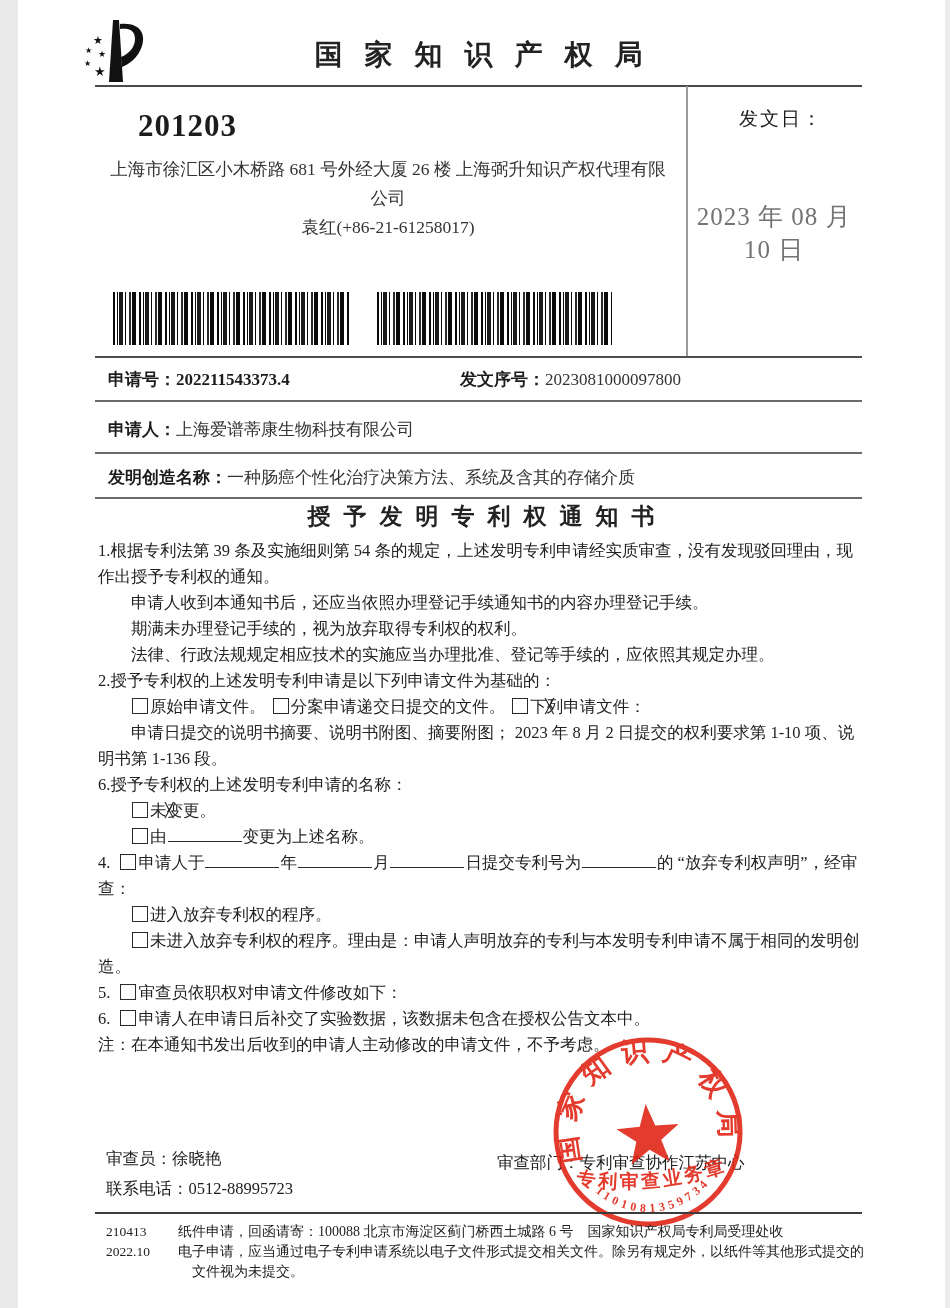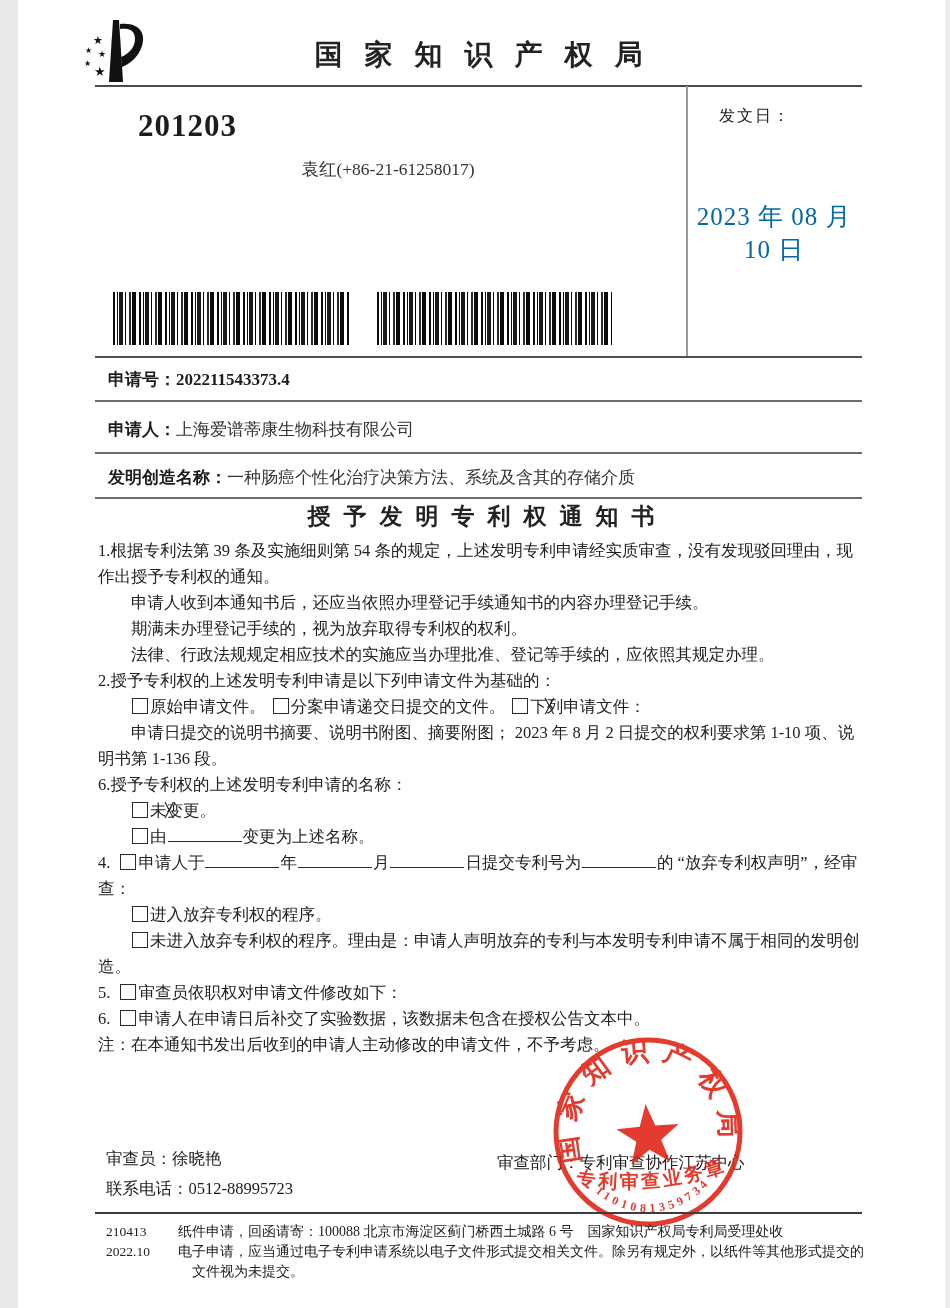--- a/index.html
+++ b/index.html
@@ -14,23 +14,23 @@
   .hdr-title{position:absolute;left:95px;top:36px;width:767px;text-align:center;
              font-size:28px;font-weight:700;letter-spacing:22px;text-indent:22px;color:#222;}
   .rule{position:absolute;background:#555;}
   .r-hdr{left:95px;top:85px;width:767px;height:2px;background:#4a4a4a;}
   .vline{position:absolute;left:686px;top:86px;width:2px;height:271px;background:#9a9a9a;}
 
   
   .postcode{position:absolute;left:138px;top:108px;font-size:31px;font-weight:700;letter-spacing:1px;}
   .addr-blk{position:absolute;left:108px;top:155px;width:560px;text-align:center;
             font-size:17.5px;line-height:29px;color:#333;}
-  .dispatch-lbl{position:absolute;left:719px;top:106px;font-size:16px;letter-spacing:2px;}
+  .dispatch-lbl{position:absolute;left:739px;top:106px;font-size:19px;letter-spacing:2px;}
   .dispatch-date{position:absolute;left:688px;top:200px;width:172px;text-align:center;
-                 font-size:25px;color:#0369a1;letter-spacing:1px;}
+                 font-size:25px;color:#737373;letter-spacing:1px;}
 
   
   .barcode{position:absolute;top:292px;height:53px;
      background:repeating-linear-gradient(90deg,
        #0b0b0b 0px,#0b0b0b 2px,#fff 2px,#fff 4px,#0b0b0b 4px,#0b0b0b 5px,#fff 5px,#fff 6px,
        #1a1a1a 6px,#1a1a1a 10px,#fff 10px,#fff 12px,#0b0b0b 12px,#0b0b0b 13px,#fff 13px,#fff 16px,
        #2b2b2b 16px,#2b2b2b 18px,#fff 18px,#fff 19px,#0b0b0b 19px,#0b0b0b 23px,#fff 23px,#fff 26px);}
   .bc1{left:113px;width:236px;}
   .bc2{left:377px;width:235px;}
 
@@ -94,31 +94,35 @@
     <text x="14" y="41" font-size="9" fill="#111">★</text>
     <text x="0" y="50" font-size="8" fill="#111">★</text>
     <text x="10" y="60" font-size="13" fill="#111">★</text>
   </svg>
   <div class="hdr-title">国家知识产权局</div>
   <div class="rule r-hdr"></div>
   <div class="vline"></div>
 
   <div class="postcode">201203</div>
   <div class="addr-blk">
+    <div>上海市徐汇区小木桥路 681 号外经大厦 26 楼  上海弼升知识产权代理有限公司</div>
     <div>袁红(+86-21-61258017)</div>
   </div>
   <div class="dispatch-lbl">发文日：</div>
   <div class="dispatch-date">2023 年 08 月 10 日</div>
 
   <div class="barcode bc1"></div>
   <div class="barcode bc2"></div>
 
   <div class="rule r2"></div>
   <div class="mrow row-appno">
     <span class="mlbl">申请号：</span><span class="val-b">202211543373.4</span>
+  </div>
+  <div class="mrow row-serial">
+    <span class="mlbl">发文序号：</span><span class="val">2023081000097800</span>
   </div>
   <div class="rule r3"></div>
   <div class="mrow row-applicant">
     <span class="mlbl">申请人：</span><span class="val">上海爱谱蒂康生物科技有限公司</span>
   </div>
   <div class="rule r4"></div>
   <div class="mrow row-invention">
     <span class="mlbl">发明创造名称：</span><span class="val">一种肠癌个性化治疗决策方法、系统及含其的存储介质</span>
   </div>
   <div class="rule r5"></div>

